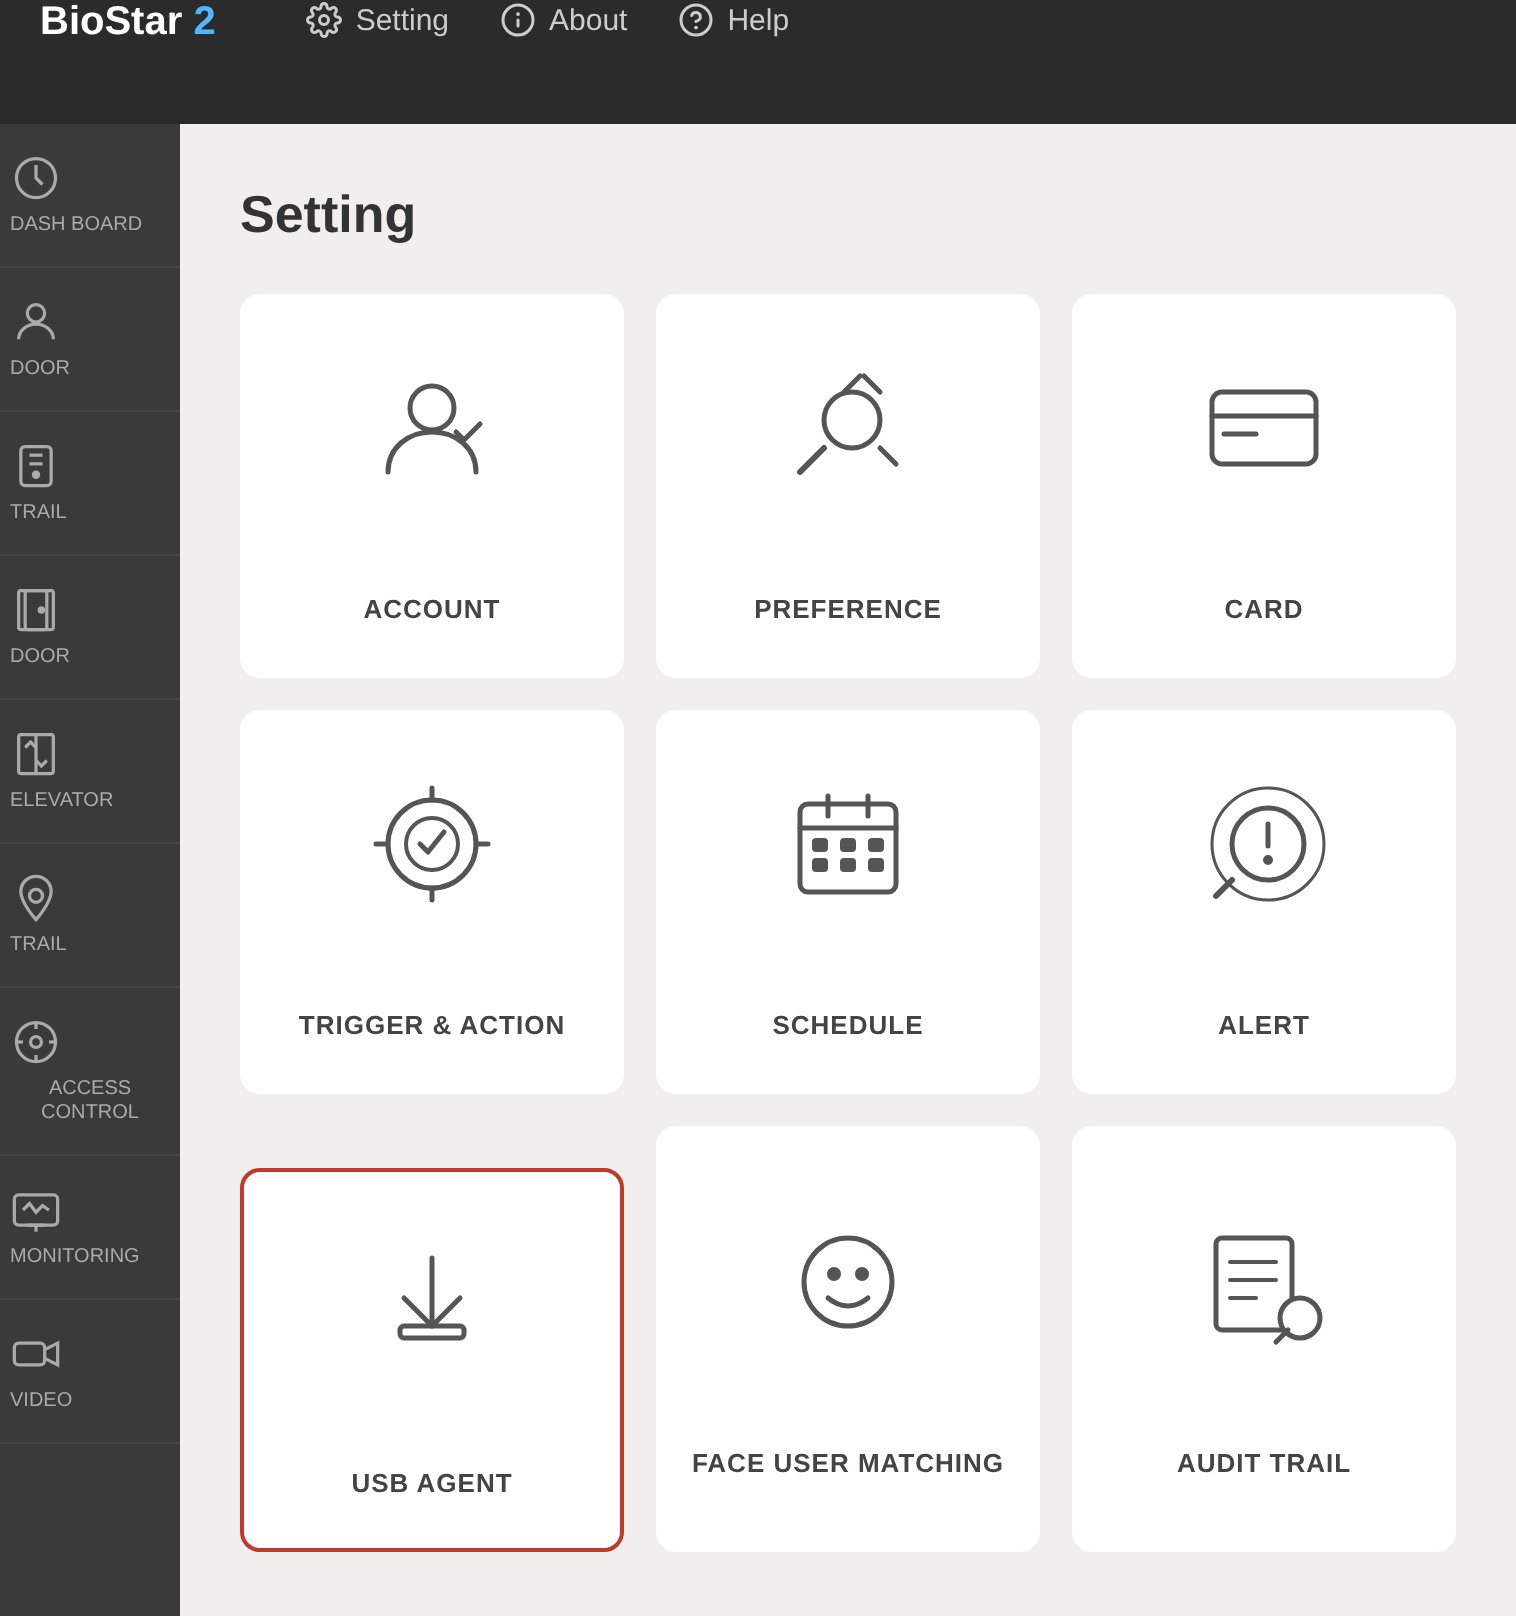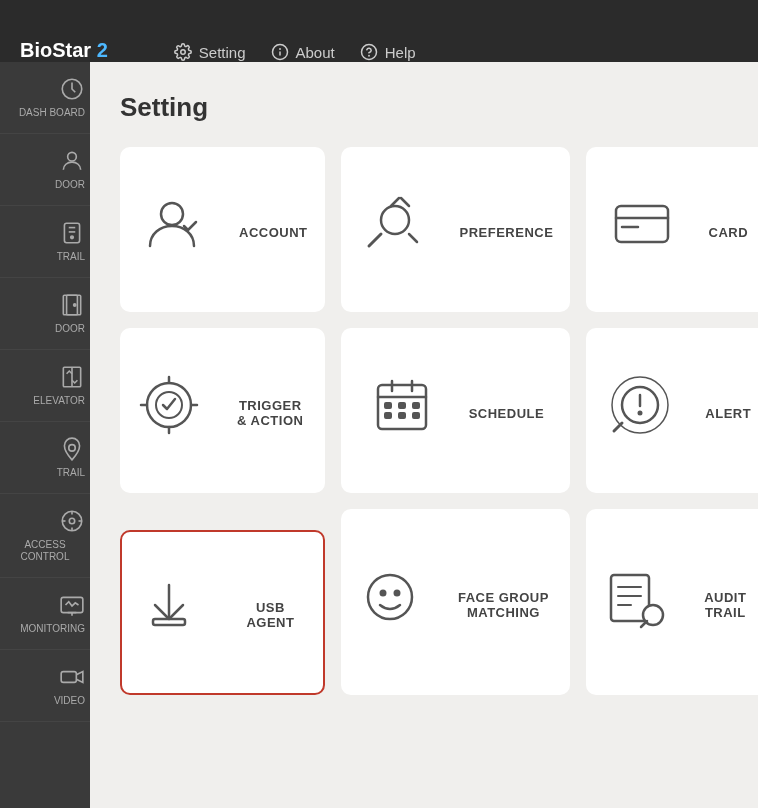--- a/index.html
+++ b/index.html
@@ -3,23 +3,23 @@
   <meta charset="utf-8">
   <style>
     * { box-sizing: border-box; margin: 0; padding: 0; }
     body { font-family: 'Arial', sans-serif; background: #f0efed; width: 758px; height: 808px; overflow: hidden; }
 
     
     .top-nav {
       background: #2b2b2b;
       height: 62px;
       display: flex;
-      align-items: flex-end;
+      align-items: flex-start;
       padding: 0 20px;
-      gap: 45px;
+      gap: 24px;
     }
     .brand {
       color: white;
       font-size: 20px;
       font-weight: bold;
       margin-right: 20px;
     }
     .brand span { color: #4db8ff; }
     .nav-items {
       display: flex;
@@ -53,21 +53,21 @@
       background: #3a3a3a;
       display: flex;
       flex-direction: column;
       align-items: center;
       padding-top: 0;
     }
     .sidebar-item {
       width: 100%;
       display: flex;
       flex-direction: column;
-      align-items: flex-end;
+      align-items: flex-start;
       padding: 14px 5px;
       color: #aaaaaa;
       cursor: pointer;
       font-size: 10px;
       text-align: center;
       gap: 5px;
       border-bottom: 1px solid #444;
     }
     .sidebar-item svg { width: 26px; height: 26px; fill: none; stroke: #aaaaaa; stroke-width: 1.5; }
     .sidebar-item-label { font-size: 10px; line-height: 1.2; }
@@ -89,21 +89,21 @@
     
     .settings-grid {
       display: grid;
       grid-template-columns: repeat(3, 1fr);
       gap: 16px;
     }
     .setting-card {
       background: white;
       border-radius: 10px;
       display: flex;
-      flex-direction: row;
+      flex-direction: column;
       align-items: center;
       justify-content: center;
       padding: 30px 15px 25px;
       cursor: pointer;
       border: 2px solid transparent;
       transition: border-color 0.1s;
       min-height: 165px;
       gap: 32px;
     }
     .setting-card.selected { border-color: #c0392b; margin-top: 21px; }
@@ -363,21 +363,21 @@
 
       <div class="setting-card">
         <div class="card-icon">
           <svg viewBox="0 0 64 64">
             <circle cx="32" cy="32" r="22" stroke="#555" stroke-width="2.5" fill="none"></circle>
             <circle cx="25" cy="28" r="2.5" fill="#555"></circle>
             <circle cx="39" cy="28" r="2.5" fill="#555"></circle>
             <path d="M22 40 Q32 48 42 40" stroke="#555" stroke-width="2.5" fill="none" stroke-linecap="round"></path>
           </svg>
         </div>
-        <span class="card-label">FACE GROUP MATCHING</span>
+        <span class="card-label">FACE USER MATCHING</span>
       </div>
 
       <div class="setting-card">
         <div class="card-icon">
           <svg viewBox="0 0 64 64">
             <rect x="8" y="10" width="38" height="46" rx="3" stroke="#555" stroke-width="2.5" fill="none"></rect>
             <line x1="15" y1="22" x2="38" y2="22" stroke="#555" stroke-width="2" stroke-linecap="round"></line>
             <line x1="15" y1="31" x2="38" y2="31" stroke="#555" stroke-width="2" stroke-linecap="round"></line>
             <line x1="15" y1="40" x2="28" y2="40" stroke="#555" stroke-width="2" stroke-linecap="round"></line>
 

